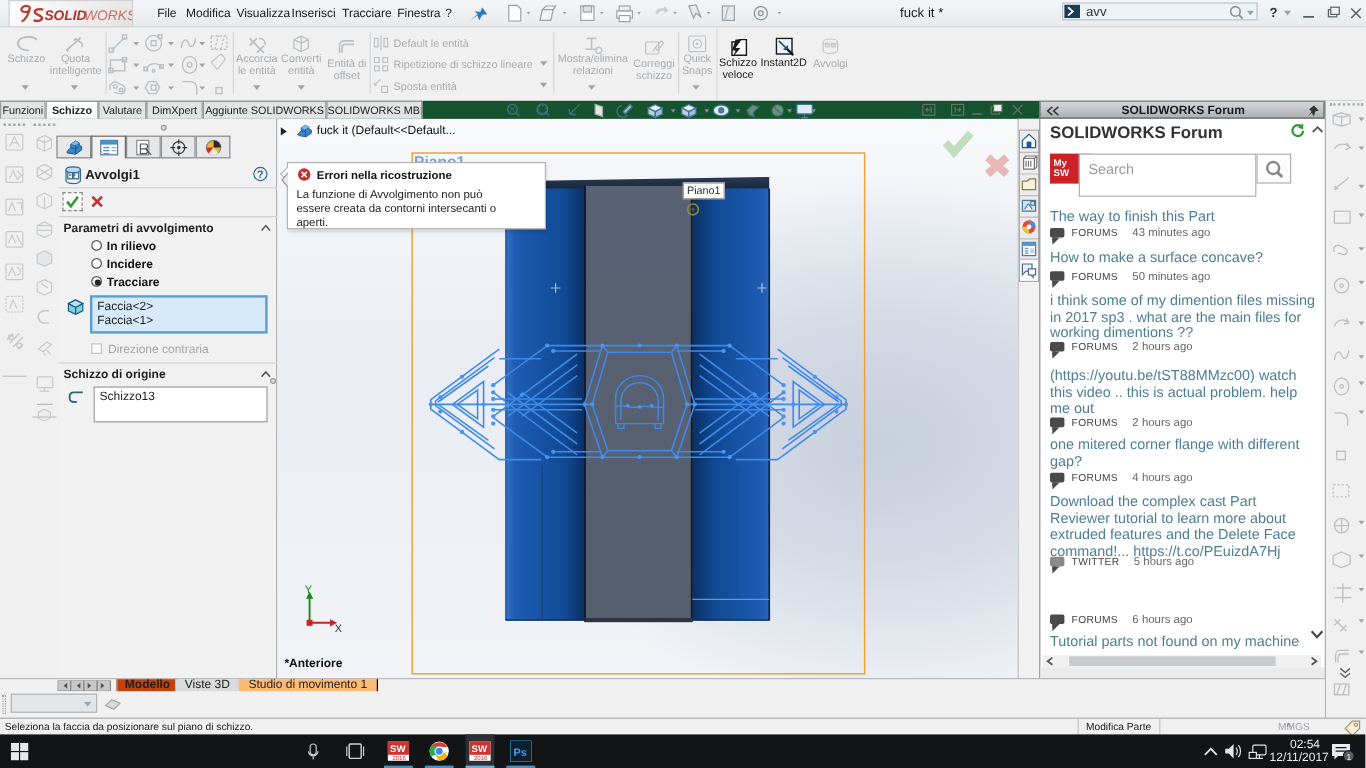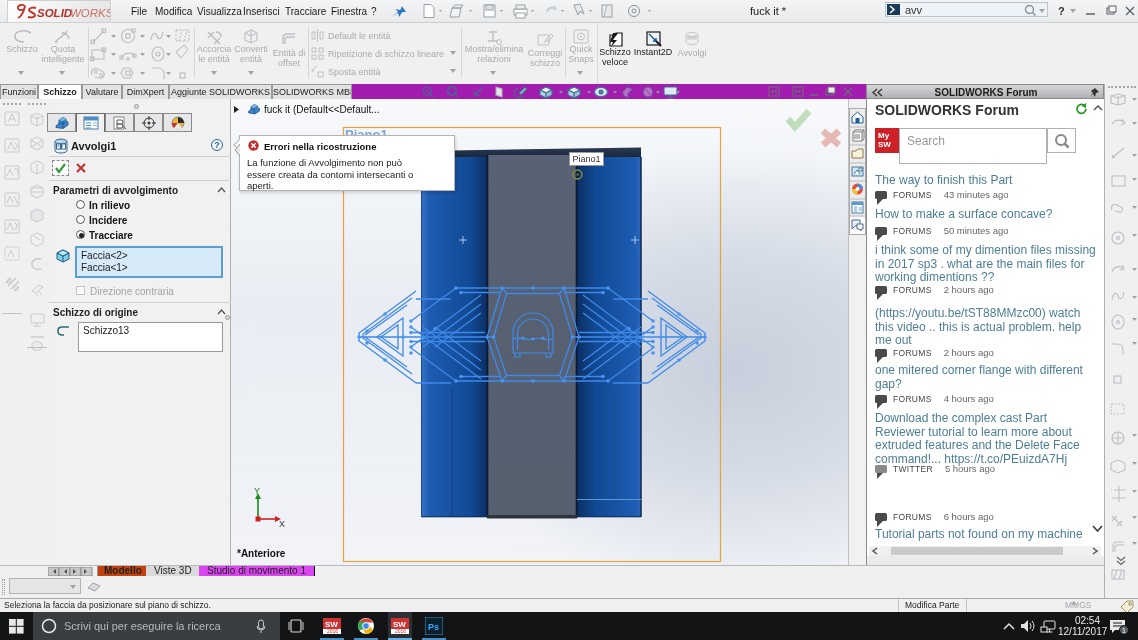--- a/index.html
+++ b/index.html
@@ -223,21 +223,21 @@
   <div class="klabel" style="left:631px;top:25px;width:44px;">Instant2D</div>
   <svg class="abs" style="left:684px;top:8px;" width="16" height="16" viewBox="0 0 16 16">
       <ellipse cx="8" cy="4" rx="6" ry="2.5" stroke="#c3c6c9" fill="none"></ellipse>
       <path d="M2,4 v7 a6,2.5 0 0 0 12,0 v-7" stroke="#c3c6c9" fill="none"></path>
       <rect x="4" y="5" width="3" height="3" stroke="#c3c6c9" fill="none"></rect>
       <rect x="9" y="5" width="3" height="3" stroke="#c3c6c9" fill="none"></rect>
     </svg>
   <div class="glabel" style="left:675px;top:26px;width:34px;">Avvolgi</div>
 </div>
 
-<div class="abs" id="tabrow" style="left:0;top:84px;width:1136px;height:15px;background:#a21caf;box-shadow:0 1px 0 #b4b6b8;">
+<div class="abs" id="tabrow" style="left:0;top:84px;width:1136px;height:15px;background:#14532d;box-shadow:0 1px 0 #b4b6b8;">
   <div class="abs tab" style="left:0;width:38px;background:#e2e3e3;">Funzioni</div>
   <div class="abs tab" style="left:38px;width:44px;background:#fff;font-weight:bold;">Schizzo</div>
   <div class="abs tab" style="left:82px;width:40px;background:#e2e3e3;">Valutare</div>
   <div class="abs tab" style="left:122px;width:47px;background:#e2e3e3;">DimXpert</div>
   <div class="abs tab" style="left:169px;width:103px;background:#e2e3e3;">Aggiunte SOLIDWORKS</div>
   <div class="abs tab" style="left:272px;width:80px;background:#e2e3e3;">SOLIDWORKS MBD</div>
 
   <svg class="abs" style="left:420px;top:1px;" width="260" height="14" viewBox="0 0 260 14">
     <g stroke="#41718f" fill="#c2d8e8" stroke-width="1.1">
       <circle cx="7" cy="6" r="4" fill="none"></circle>
@@ -770,21 +770,21 @@
       </g>
       <g fill="#555">
         <path d="M3,2 v5 l3,-2.5 z" transform="scale(-1,1) translate(-11,0)"></path>
         <path d="M14,2 v5 l3,-2.5 z" transform="scale(-1,1) translate(-33,0)"></path>
         <path d="M25,2 v5 l3,-2.5 z"></path>
         <path d="M36,2 v5 l3,-2.5 z"></path>
       </g>
     </svg>
   <div class="abs" style="left:97px;top:0px;font-weight:bold;background:#c2410c;border-left:1px solid #999;border-right:1px solid #999;padding:0 6px;height:11px;line-height:10px;">Modello</div>
   <div class="abs" style="left:146px;top:0px;background:#d9dadb;border-right:1px solid #999;padding:0 8px;height:11px;line-height:10px;">Viste 3D</div>
-  <div class="abs" style="left:199px;top:0px;background:#d946ef;border-right:1px solid #000000;padding:0 8px;height:11px;line-height:10px;">Studio di movimento 1</div>
+  <div class="abs" style="left:199px;top:0px;background:#fdba74;border-right:1px solid #000000;padding:0 8px;height:11px;line-height:10px;">Studio di movimento 1</div>
 </div>
 <div class="abs" id="motionrow" style="left:0;top:576px;width:1104px;height:22px;background:#f0f0f1;">
   <div class="abs" style="left:2px;top:3px;width:3px;height:16px;border-left:1px dotted #999;border-right:1px dotted #999;"></div>
   <div class="abs" style="left:9px;top:2px;width:72px;height:16px;background:#e4e5e6;border:1px solid #b4b4b4;">
       <div class="dd abs" style="left:60px;top:6px;"></div>
     </div>
   <svg class="abs" style="left:86px;top:4px;" width="16" height="12">
       <path d="M2,8 l5,-5 l7,3 l-5,5 z" fill="#d8dadc" stroke="#a0a4a8"></path>
     </svg>
 </div>
@@ -800,26 +800,20 @@
       <circle cx="11" cy="5" r="1.3" fill="none" stroke="#a09468"></circle>
     </svg>
 </div>
 <div class="abs" id="taskbar" style="left:0;top:612px;width:1138px;height:28px;background:#121416;">
   <svg class="abs" style="left:9px;top:7px;" width="15" height="15">
       <rect x="0" y="0" width="6.8" height="6.8" fill="#e8e8e8"></rect>
       <rect x="7.8" y="0" width="6.8" height="6.8" fill="#e8e8e8"></rect>
       <rect x="0" y="7.8" width="6.8" height="6.8" fill="#e8e8e8"></rect>
       <rect x="7.8" y="7.8" width="6.8" height="6.8" fill="#e8e8e8"></rect>
     </svg>
-  <div class="abs" style="left:33px;top:0;width:247px;height:28px;background:#3b3e41;">
-    <svg class="abs" style="left:7px;top:5px;" width="18" height="18">
-        <circle cx="9" cy="9" r="6.5" stroke="#e8e8e8" stroke-width="1.5" fill="none"></circle>
-      </svg>
-    <div class="abs" style="left:31px;top:8px;color:#b8babc;font-size:11px;">Scrivi qui per eseguire la ricerca</div>
-  </div>
   <svg class="abs" style="left:255px;top:6px;" width="12" height="16">
       <path d="M6,2 a2.5,2.5 0 0 1 2.5,2.5 v4 a2.5,2.5 0 0 1 -5,0 v-4 A2.5,2.5 0 0 1 6,2 z M2,8 a4,4 0 0 0 8,0 M6,12.5 v2.5" stroke="#c8cacc" fill="none"></path>
     </svg>
   <svg class="abs" style="left:288px;top:7px;" width="16" height="14">
       <rect x="3" y="1" width="10" height="12" rx="1" stroke="#d0d2d4" fill="none" stroke-width="1.2"></rect>
       <path d="M1,3 v8 M15,3 v8" stroke="#d0d2d4"></path>
     </svg>
 
   <div class="abs" style="left:320px;top:0;width:24px;height:28px;border-bottom:2px solid #4a90c4;">
       <svg class="abs" style="left:3px;top:5px;" width="18" height="18">

